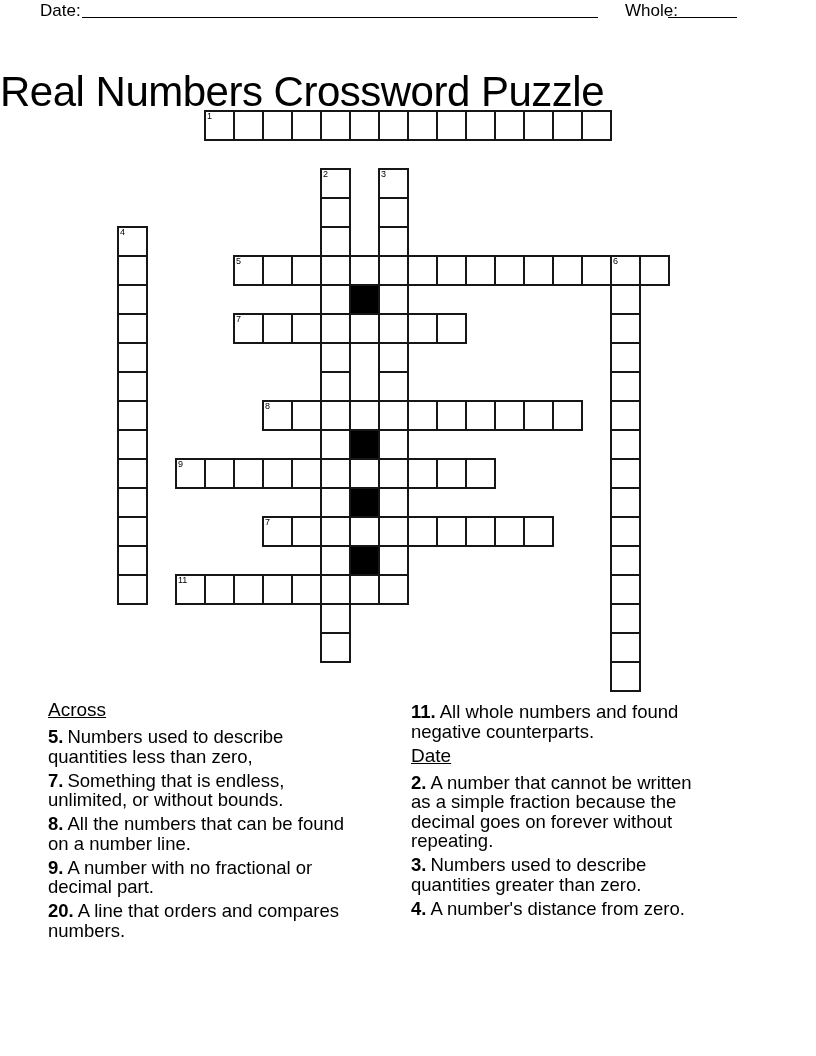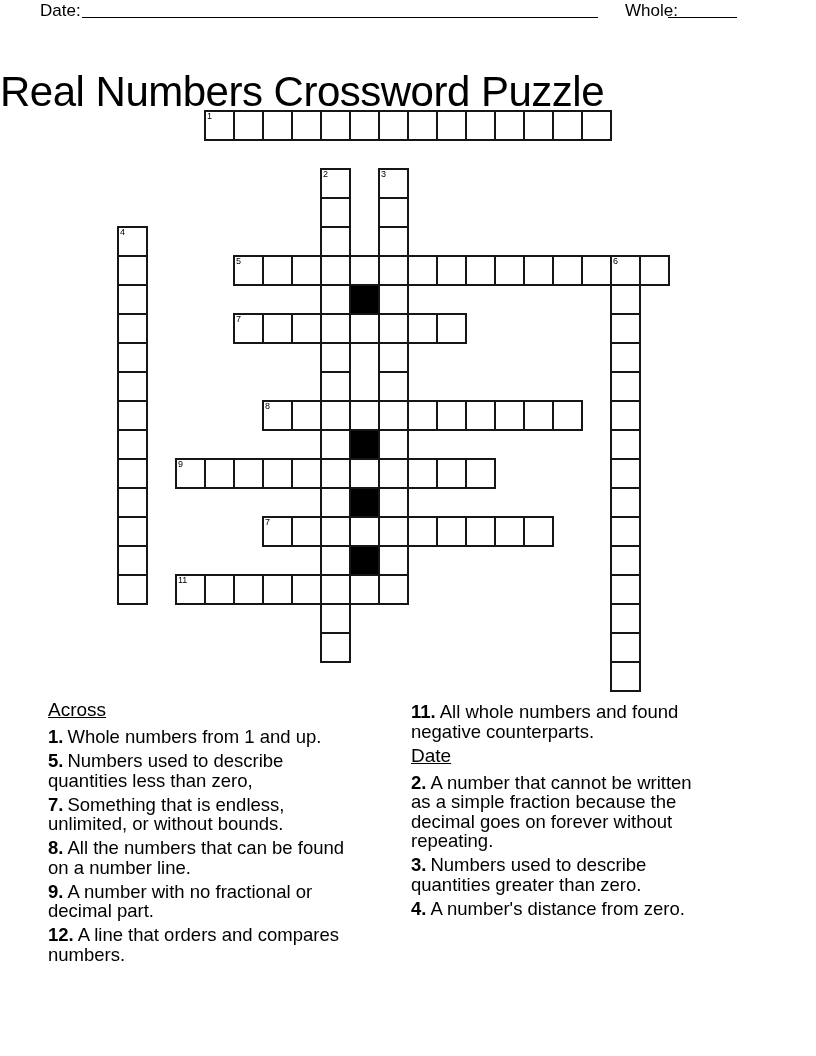--- a/index.html
+++ b/index.html
@@ -209,30 +209,29 @@
       <div class="cell" style="left: 493px; top: 522px; width: 31px; height: 31px;"></div>
       <div class="cell" style="left: 493px; top: 551px; width: 31px; height: 31px;"></div>
       <div class="cell black" style="left: 232px; top: 174px; width: 31px; height: 31px;"></div>
       <div class="cell black" style="left: 232px; top: 319px; width: 31px; height: 31px;"></div>
       <div class="cell black" style="left: 232px; top: 377px; width: 31px; height: 31px;"></div>
       <div class="cell black" style="left: 232px; top: 435px; width: 31px; height: 31px;"></div>
     </div>
 
   <div class="clues-col" id="clues-left">
     <p class="clue-heading">Across</p>
-    <p class="clue"><b class="clue-num">1.</b><span class="txt">Whole numbers from 1 and up.</span></p>
     <p class="clue"><b class="clue-num">5.</b><span class="txt">Numbers used to describe
 quantities less than zero,</span></p>
     <p class="clue"><b class="clue-num">7.</b><span class="txt">Something that is endless,
 unlimited, or without bounds.</span></p>
     <p class="clue"><b class="clue-num">8.</b><span class="txt">All the numbers that can be found
 on a number line.</span></p>
     <p class="clue"><b class="clue-num">9.</b><span class="txt">A number with no fractional or
 decimal part.</span></p>
-    <p class="clue"><b class="clue-num">12.</b><span class="txt">A line that orders and compares
+    <p class="clue"><b class="clue-num">20.</b><span class="txt">A line that orders and compares
 numbers.</span></p>
   </div>
 
   <div class="clues-col" id="clues-right">
     <p class="clue"><b class="clue-num">11.</b><span class="txt">All whole numbers and found
 negative counterparts.</span></p>
     <p class="clue-heading" id="down-heading">Date</p>
     <p class="clue"><b class="clue-num">2.</b><span class="txt">A number that cannot be written
 as a simple fraction because the
 decimal goes on forever without

